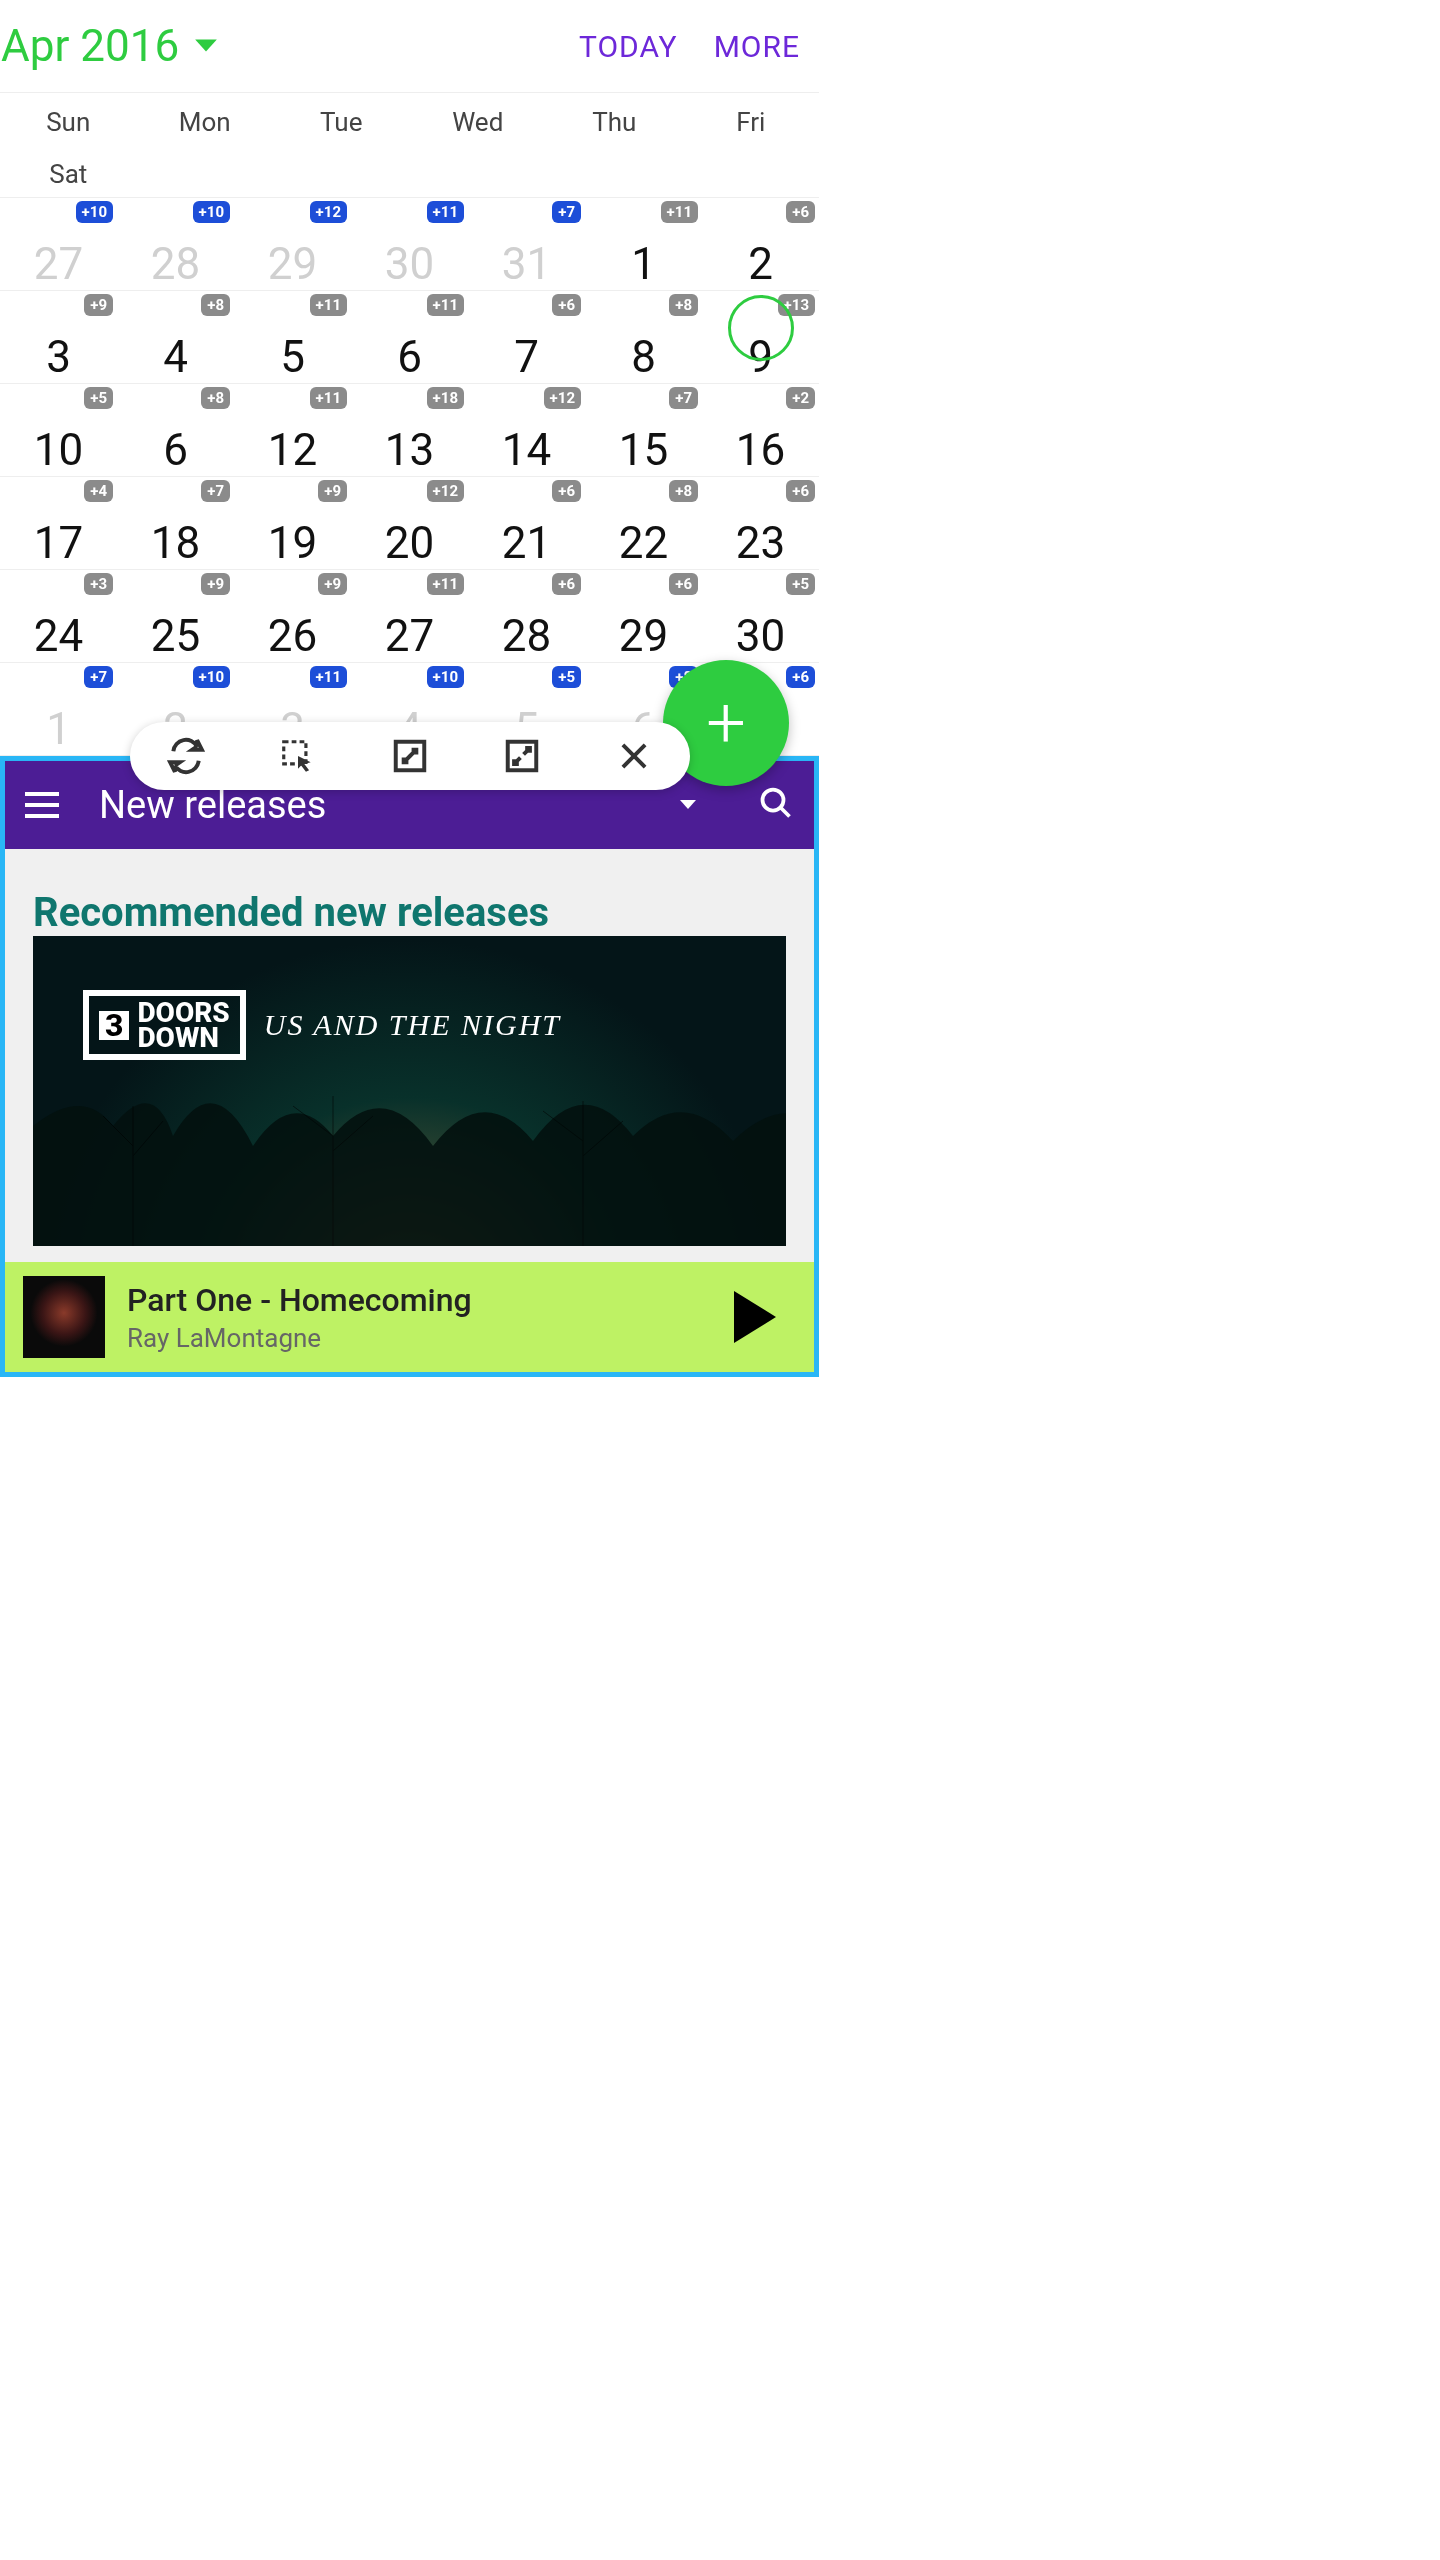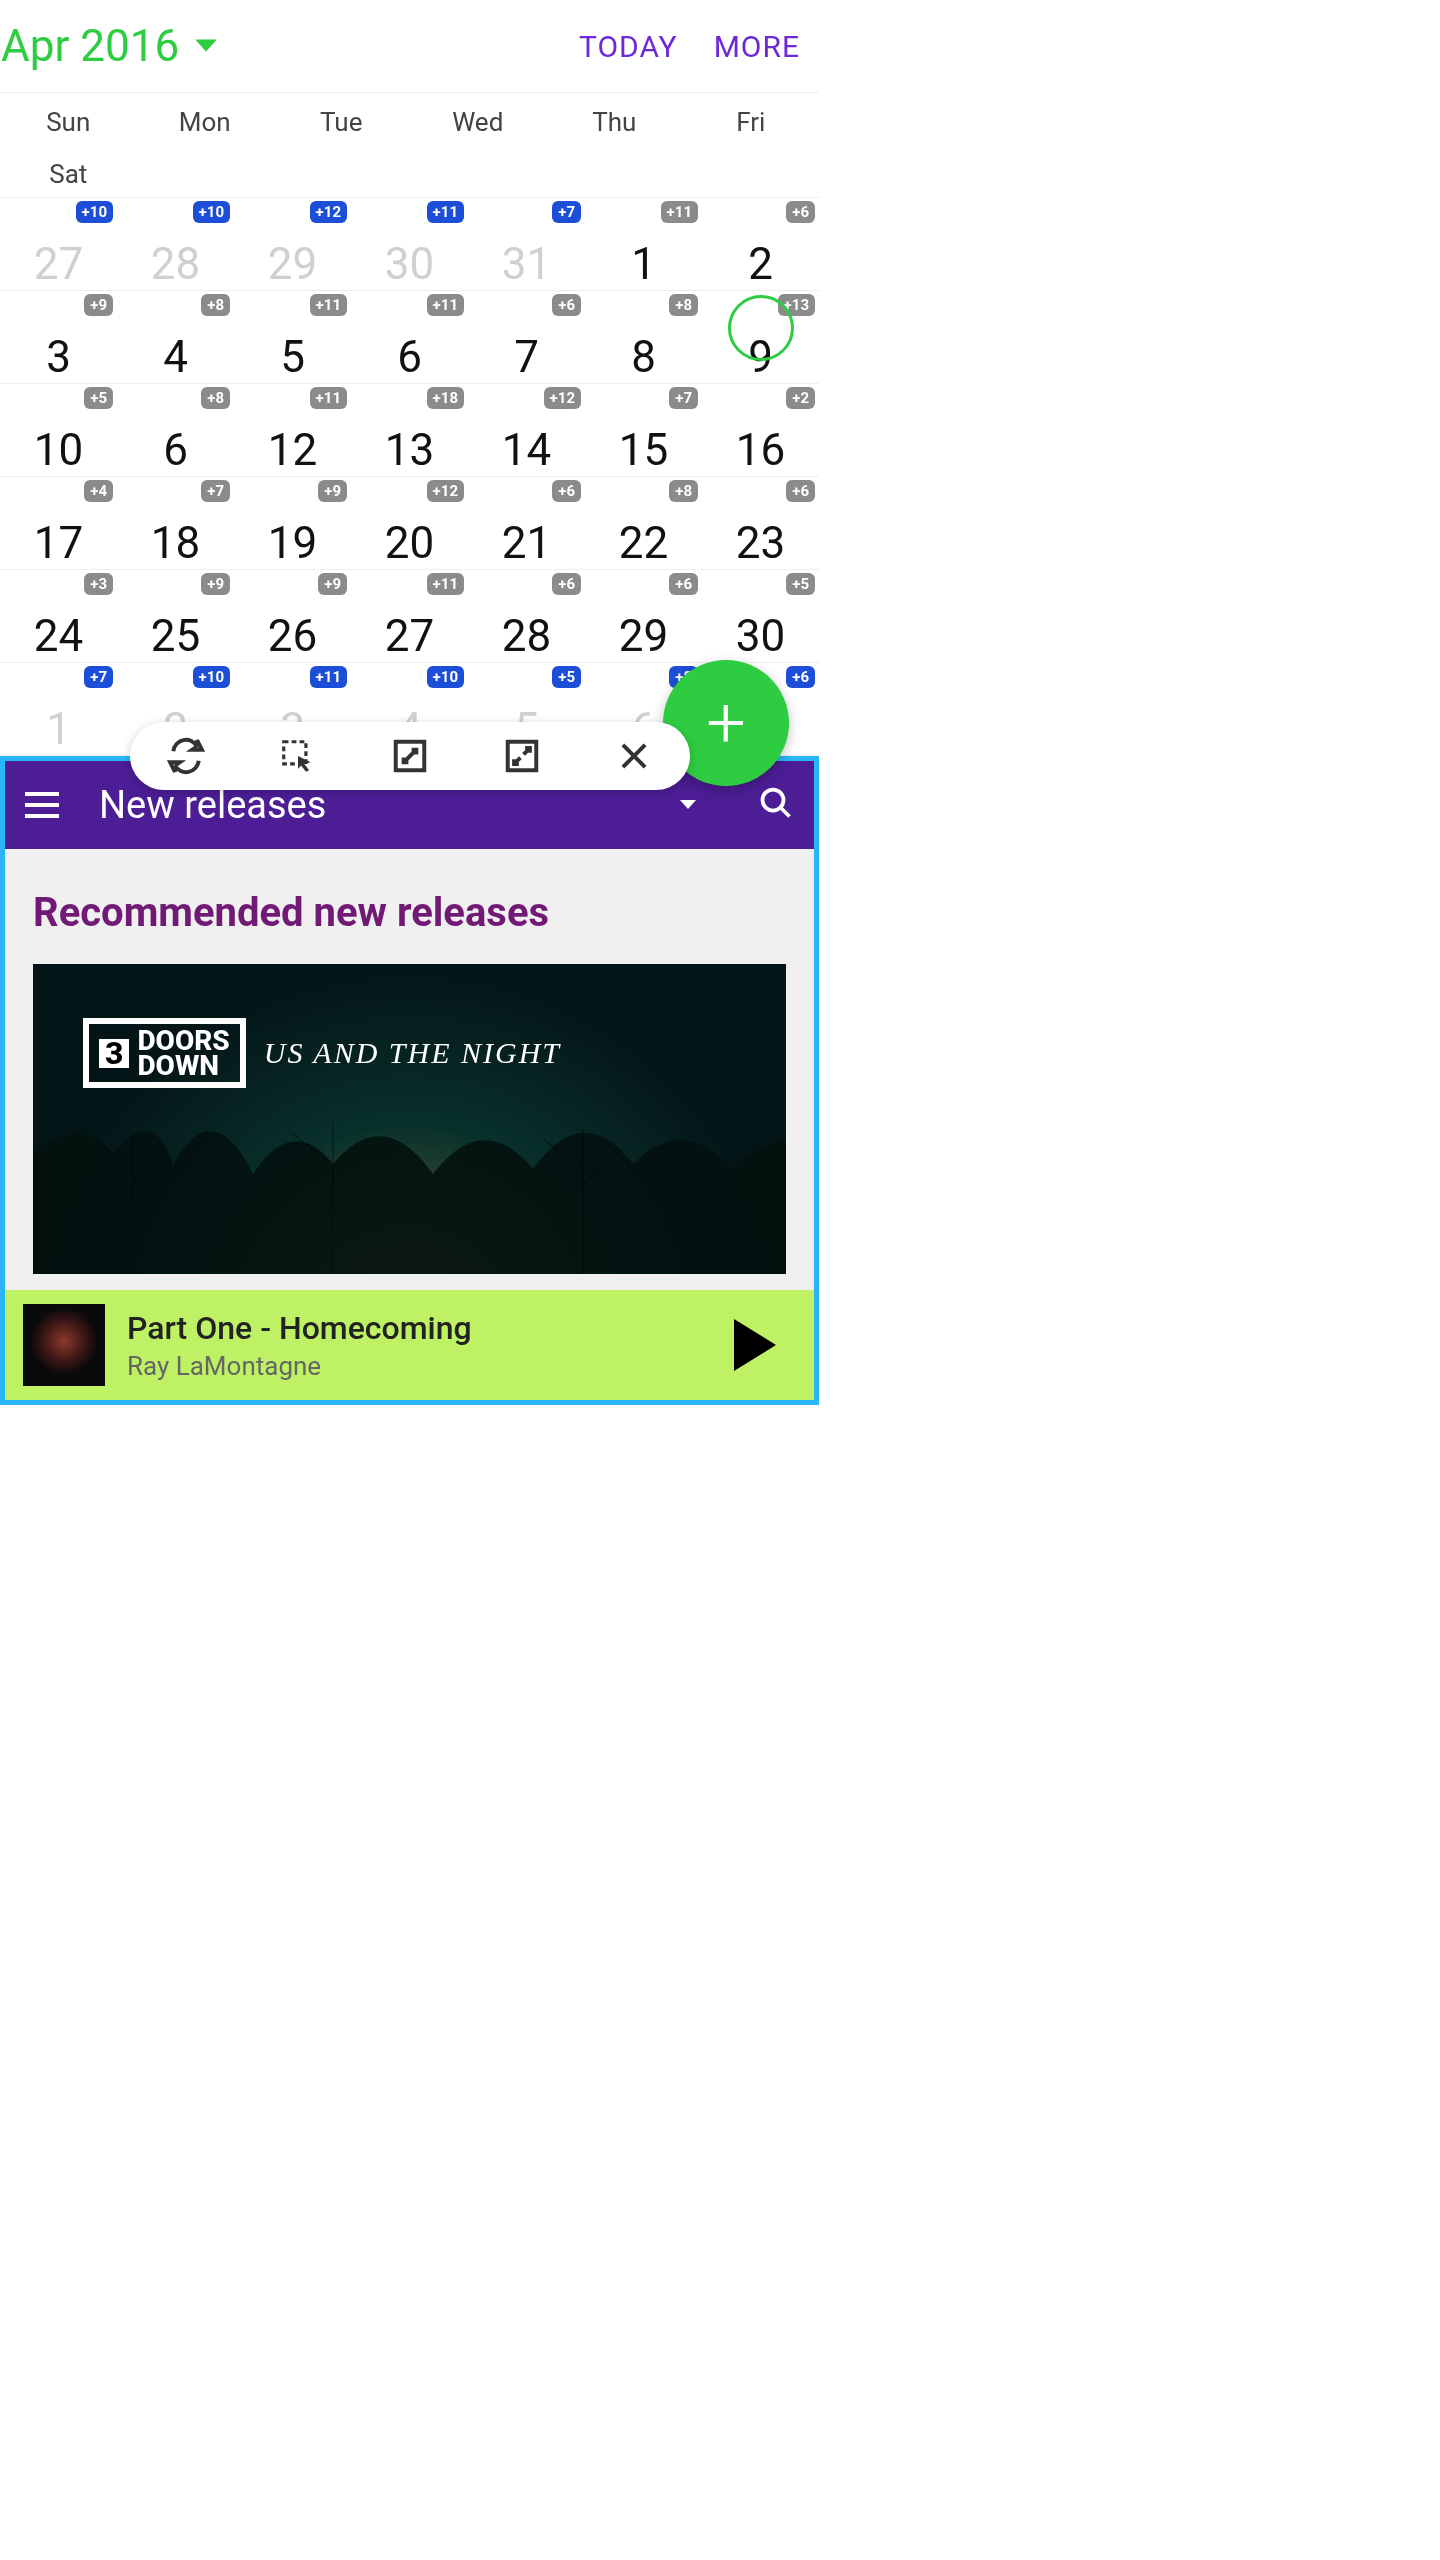--- a/index.html
+++ b/index.html
@@ -37,21 +37,21 @@
 
 .music-panel { border: 5px solid #29b6f6; border-top: 5px solid #29b6f6; margin-top: 0; }
 .music-hdr { background: #4c1d95; display: flex; align-items: center; padding: 22px 20px; color: #fff; position: relative; }
 .hamburger { display:flex; flex-direction:column; gap:7px; }
 .hamburger span { width:34px; height:4px; background:#fff; }
 .music-title { font-size: 38px; margin-left: 40px; flex:1; }
 .music-title-drop { margin-right:60px; }
 .search-ico svg { width: 36px; height: 36px; }
 
 .rec-section { background: #f0f0f0; padding: 40px 28px 16px; }
-.rec-title { font-size: 40px; font-weight: 700; color: #701a75; margin-bottom: 28px; }
+.rec-title { font-size: 40px; font-weight: 700; color: #0f766e; }
 .album-card { background: #041518; height: 310px; position: relative; overflow: hidden; }
 .album-band { position:absolute; left:50px; top:54px; display:flex; align-items:center; gap:18px; }
 .band-logo { border:6px solid #fff; padding:4px 10px; color:#fff; font-size:28px; font-weight:800; line-height:0.9; display:flex; align-items:center; gap:8px; }
 .band-three { background:#fff; color:#000; padding:0 6px; font-size:32px; }
 .album-name { color:#fff; font-size:30px; font-style:italic; letter-spacing:2px; font-family: cursive; }
 .album-glow { position:absolute; inset:0; background: radial-gradient(ellipse at 50% 120%, rgba(255,200,100,.5), rgba(10,60,50,.7) 40%, #041518 70%); }
 .trees { position:absolute; bottom:0; left:0; right:0; height:180px; opacity:.9;}
 
 
 .nowplay { background:#bef264; display:flex; align-items:center; padding:14px 18px; gap:22px; }

